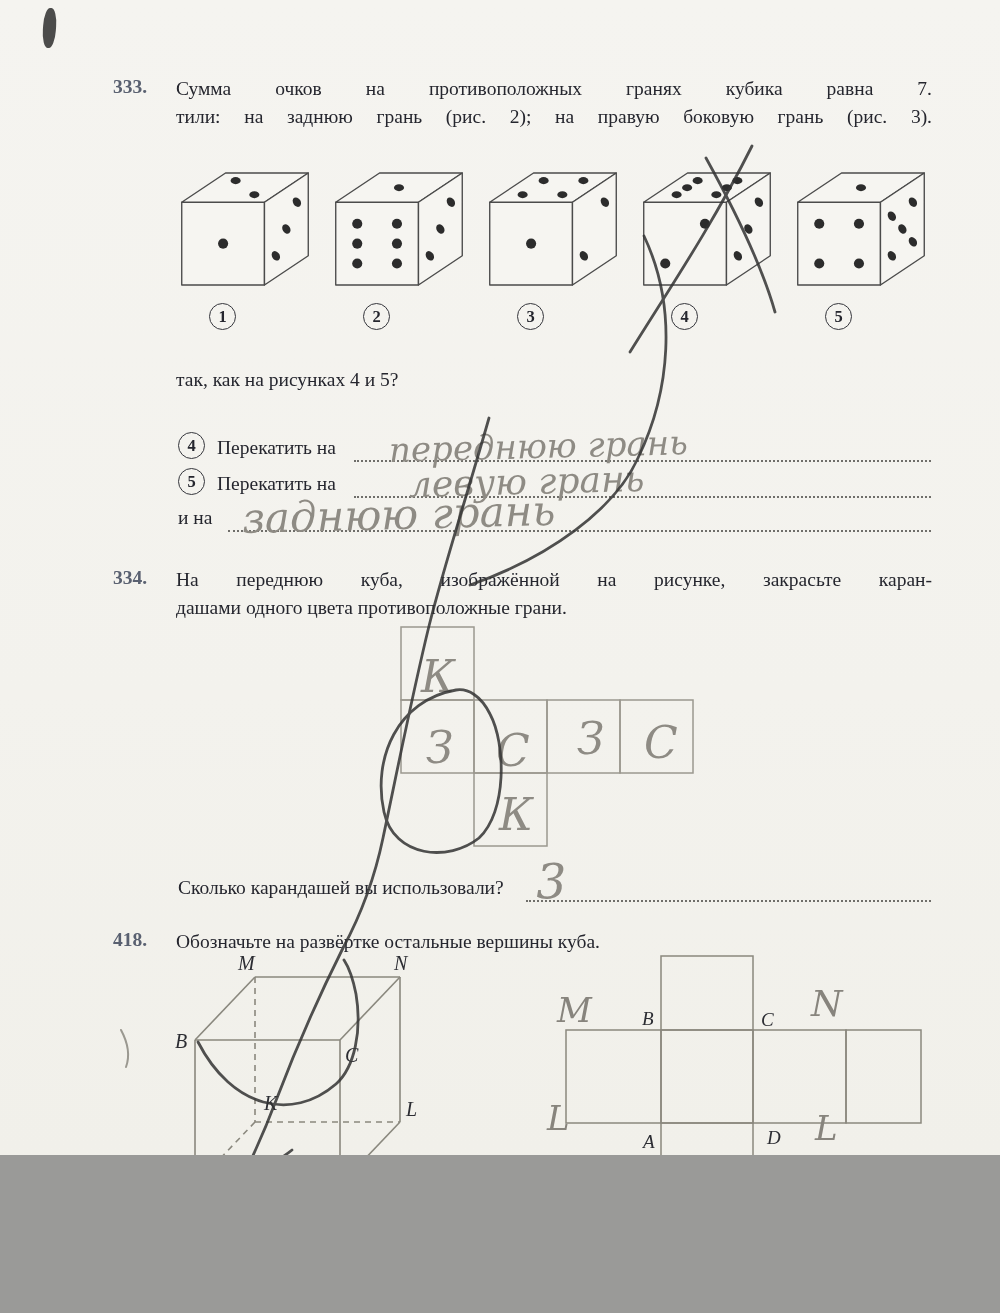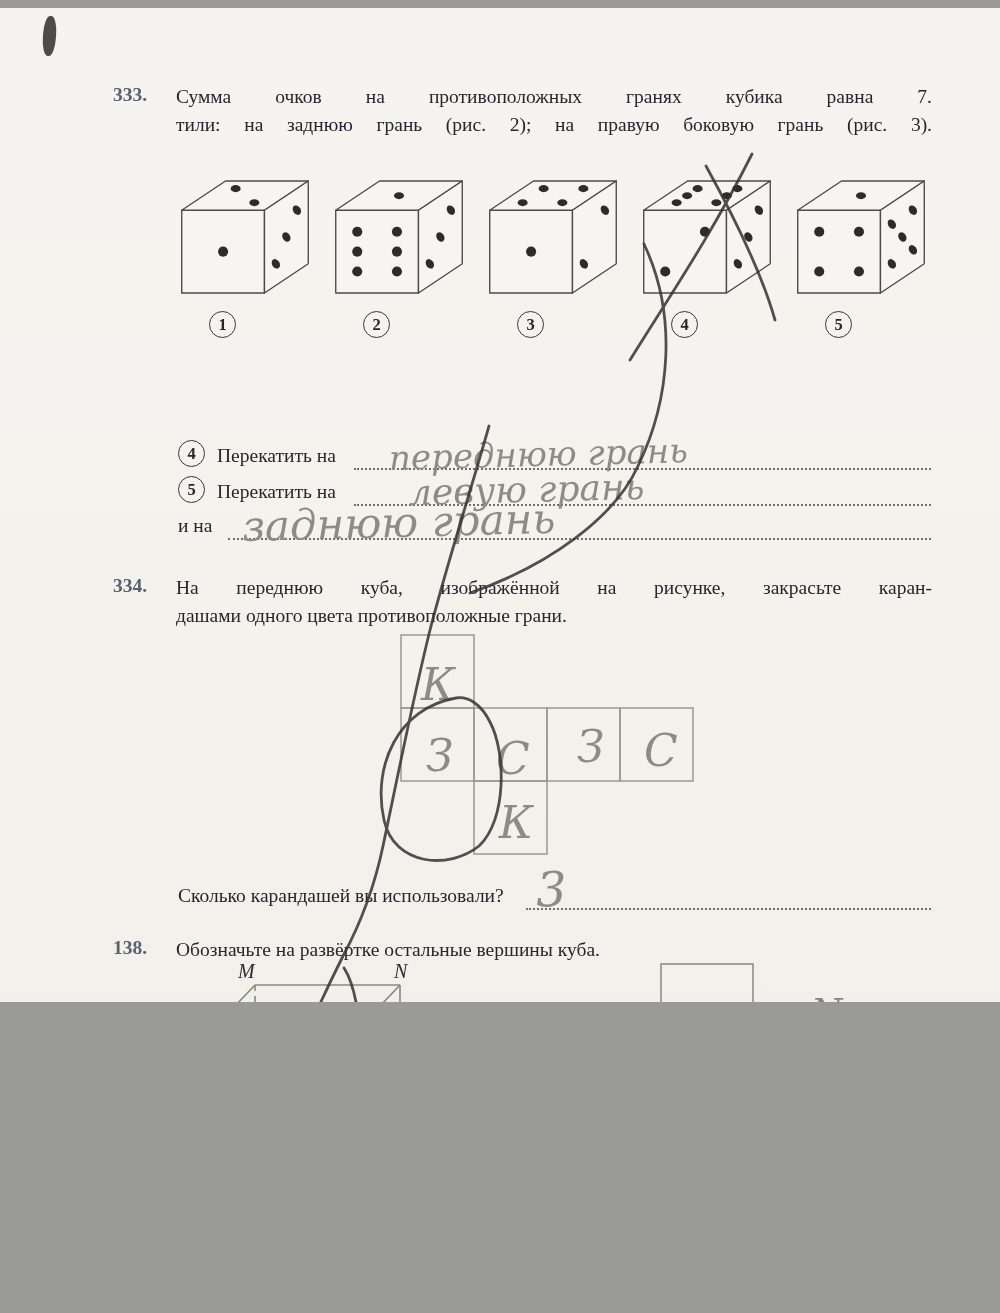--- a/index.html
+++ b/index.html
@@ -1,18 +1,18 @@
 <!DOCTYPE html>
 <html><head>
 <meta charset="utf-8">
 <style>
   * { margin:0; padding:0; box-sizing:border-box; }
   html,body { background:#9a9a98; }
   .page {
-    position:relative; width:1000px; height:994px; margin:8px auto;
+    position:relative; width:1000px; height:1155px; margin:0 auto;
     background:linear-gradient(180deg,#f5f4f0 0%,#f3f2ed 60%,#f1f0ea 100%);
     font-family:"Liberation Serif", serif; color:#25262e; overflow:hidden;
   }
   .abs { position:absolute; }
   .ptext { font-weight:normal; font-size:19.5px; line-height:28px; color:#25262e; }
   .jl { text-align:justify; text-align-last:justify; }
   .pnum { position:absolute; font-weight:bold; font-size:19.5px; color:#596070; }
   .hand { font-family:"DejaVu Serif", serif; font-style:italic; color:#8e8b84; }
   .blank { flex:1; position:relative; border-bottom:2.2px dotted #6f6e6a; }
   .ans-row { position:absolute; left:178px; width:753px; display:flex; align-items:flex-end; gap:12px; }
@@ -139,20 +139,21 @@
           <ellipse cx="128.3" cy="39.900000000000006" rx="3.9" ry="5.2" fill="#2c2c2c" transform="rotate(-32 128.3 39.900000000000006)"></ellipse>
           <ellipse cx="128.3" cy="80.7" rx="3.9" ry="5.2" fill="#2c2c2c" transform="rotate(-32 128.3 80.7)"></ellipse>
         </svg>
       <div class="die-num circle-num">
           <span>5</span>
         </div>
     </div>
   </div>
 
   <div class="abs ptext" style="left:176px;top:366px;width:756px">
+    <div>так, как на рисунках 4 и 5?</div>
   </div>
 
   <div class="ans-row" style="top:428px">
     <span class="circle-num">
         <span>4</span>
       </span>
     <span class="ptext" style="padding-right:6px">Перекатить на</span>
     <span class="blank" style="height:34px">
       <span class="hand hand-ans" style="left:35px;bottom:-6px;font-size:34px">переднюю грань</span>
     </span>
@@ -200,21 +201,21 @@
     </g>
   </svg>
 
   <div class="ans-row" style="top:866px">
     <span class="ptext" style="padding-right:10px">Сколько карандашей вы использовали?</span>
     <span class="blank" style="height:36px">
       <span class="hand hand-ans" style="left:10px;bottom:-9px;font-size:48px">3</span>
     </span>
   </div>
 
-  <span class="pnum" style="left:113px;top:929px">138.</span>
+  <span class="pnum" style="left:113px;top:929px">418.</span>
   <div class="abs ptext" style="left:176px;top:928px;width:756px">
     <div>Обозначьте на развёртке остальные вершины куба.</div>
   </div>
 
   <svg class="fig" style="left:118px;top:952px" width="310" height="270" viewBox="0 0 310 270">
     <g stroke="#8a887e" stroke-width="1.6" fill="none">
       <polyline points="77,88 222,88 222,233 77,233 77,88"></polyline>
       <line x1="77" y1="88" x2="137" y2="25"></line>
       <line x1="137" y1="25" x2="282" y2="25"></line>
       <line x1="282" y1="25" x2="222" y2="88"></line>

